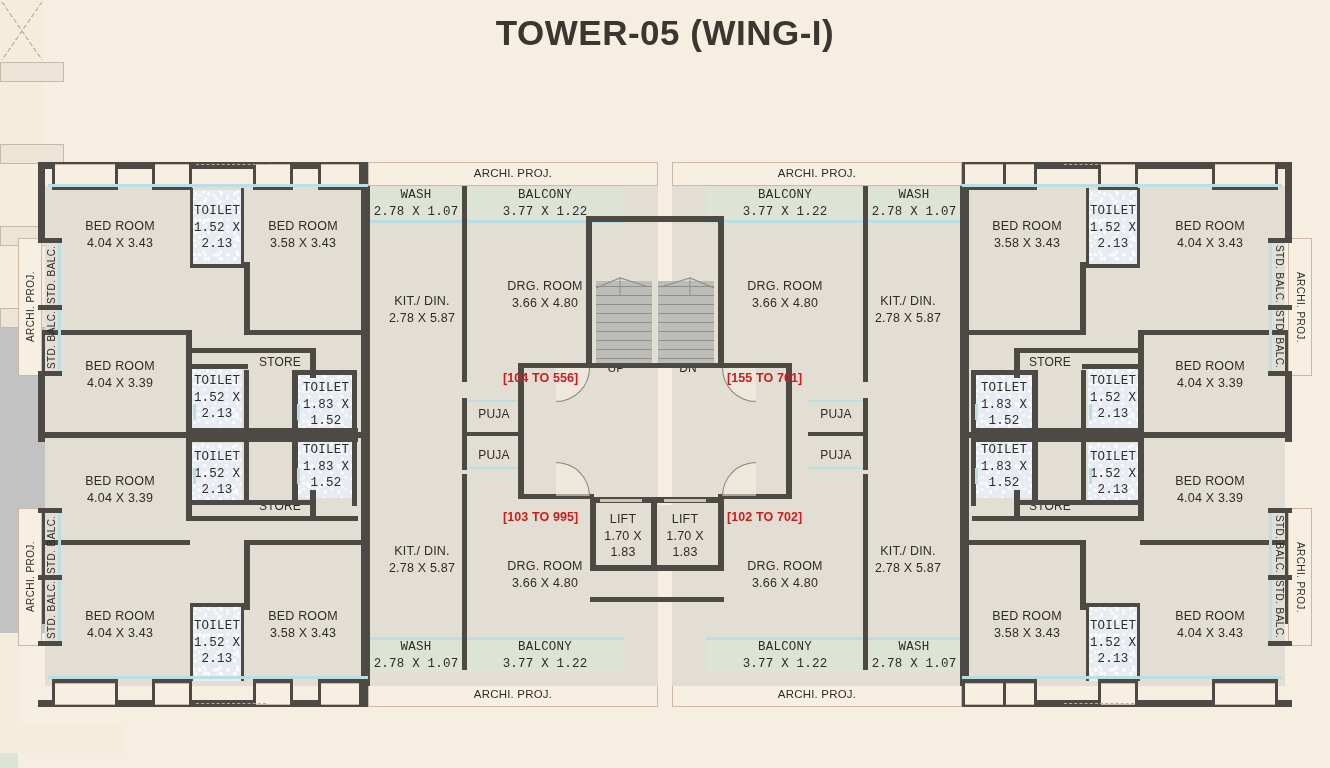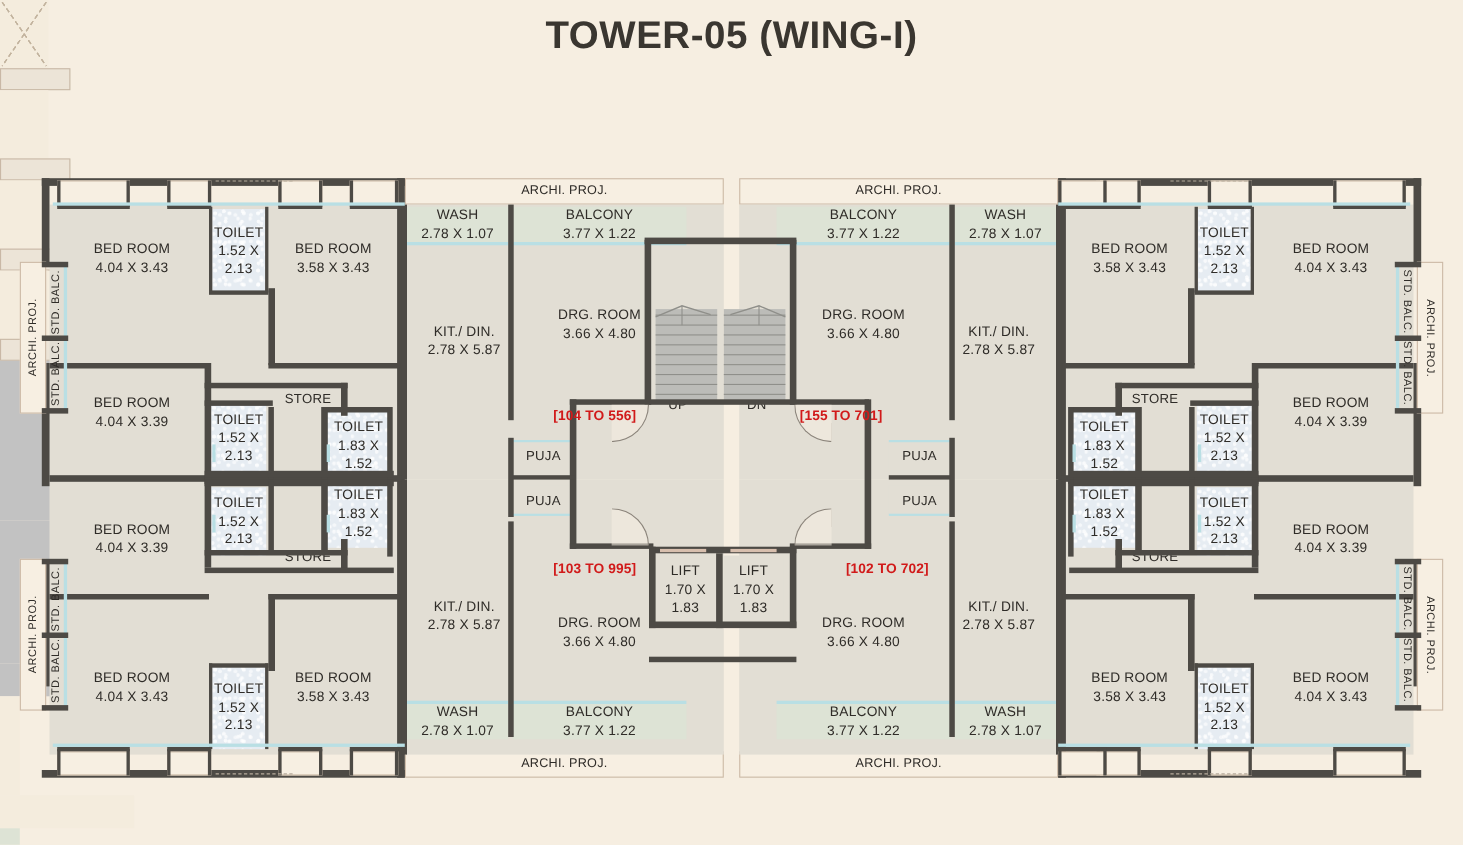--- a/index.html
+++ b/index.html
@@ -21,20 +21,21 @@
     letter-spacing:0.3px; margin-top:4px; line-height:1.1;
   }
   #plan { position:absolute; left:0; top:0; width:1330px; height:768px; }
 
   
   .room {
     position:absolute; background:#e2ded4;
     display:flex; flex-direction:column; align-items:center; justify-content:center;
     font-size:12.5px; color:#2f2c28; text-align:center; line-height:1.35;
     letter-spacing:0.2px;
+    font-family:Liberation Mono, monospace;
   }
   .wet { background:#e8edf2; }
   .wet.tex { background:
       radial-gradient(circle at 20% 30%, rgba(255,255,255,.85) 0 1.5px, transparent 2px),
       radial-gradient(circle at 62% 14%, rgba(255,255,255,.75) 0 1.5px, transparent 2px),
       radial-gradient(circle at 80% 60%, rgba(255,255,255,.8) 0 1.5px, transparent 2px),
       radial-gradient(circle at 35% 78%, rgba(255,255,255,.7) 0 1.5px, transparent 2px),
       radial-gradient(circle at 12% 62%, rgba(255,255,255,.7) 0 1.4px, transparent 2px),
       radial-gradient(circle at 50% 45%, rgba(255,255,255,.6) 0 1.4px, transparent 2px),
       #e6ecf2;
@@ -419,21 +420,21 @@
     <div class="wall" style="left: 786px; top: 363px; width: 6px; height: 136px;"></div>
     <div class="wall" style="left: 518px; top: 494px; width: 76px; height: 5px;"></div>
     <div class="wall" style="left: 718px; top: 494px; width: 74px; height: 5px;"></div>
     <div class="door-arc" style="left: 556px; top: 368px; width: 34px; height: 34px; border-radius: 0px 0px 100%; border-top: none; border-left: none;"></div>
     <div class="door-arc" style="left: 722px; top: 368px; width: 34px; height: 34px; border-radius: 0px 0px 0px 100%; border-top: none; border-right: none;"></div>
     <div class="door-arc" style="left: 556px; top: 462px; width: 34px; height: 34px; border-radius: 0px 100% 0px 0px; border-bottom: none; border-left: none;"></div>
     <div class="door-arc" style="left: 722px; top: 462px; width: 34px; height: 34px; border-radius: 100% 0px 0px; border-bottom: none; border-right: none;"></div>
     <div class="flatno" style="left: 503px; top: 371px;">[104 TO 556]</div>
     <div class="flatno" style="left: 727px; top: 371px;">[155 TO 701]</div>
     <div class="flatno" style="left: 503px; top: 510px;">[103 TO 995]</div>
-    <div class="flatno" style="left: 769px; top: 510px;">[102 TO 702]</div>
+    <div class="flatno" style="left: 727px; top: 510px;">[102 TO 702]</div>
     <div class="wall" style="left: 38px; top: 162px; width: 330px; height: 7px;"></div>
     <div class="wall" style="left: 38px; top: 162px; width: 7px; height: 80px;"></div>
     <div class="wall" style="left: 38px; top: 330px; width: 7px; height: 112px;"></div>
     <div class="wall" style="left: 38px; top: 512px; width: 7px; height: 112px;"></div>
     <div class="wall" style="left: 38px; top: 700px; width: 330px; height: 7px;"></div>
     <div class="wall" style="left: 361px; top: 162px; width: 7px; height: 545px;"></div>
     <div class="wall" style="left: 462px; top: 186px; width: 5px; height: 196px;"></div>
     <div class="wall" style="left: 462px; top: 474px; width: 5px; height: 196px;"></div>
     <div class="wall" style="left: 365px; top: 186px; width: 5px; height: 250px;"></div>
     <div class="wall" style="left: 365px; top: 436px; width: 5px; height: 250px;"></div>

